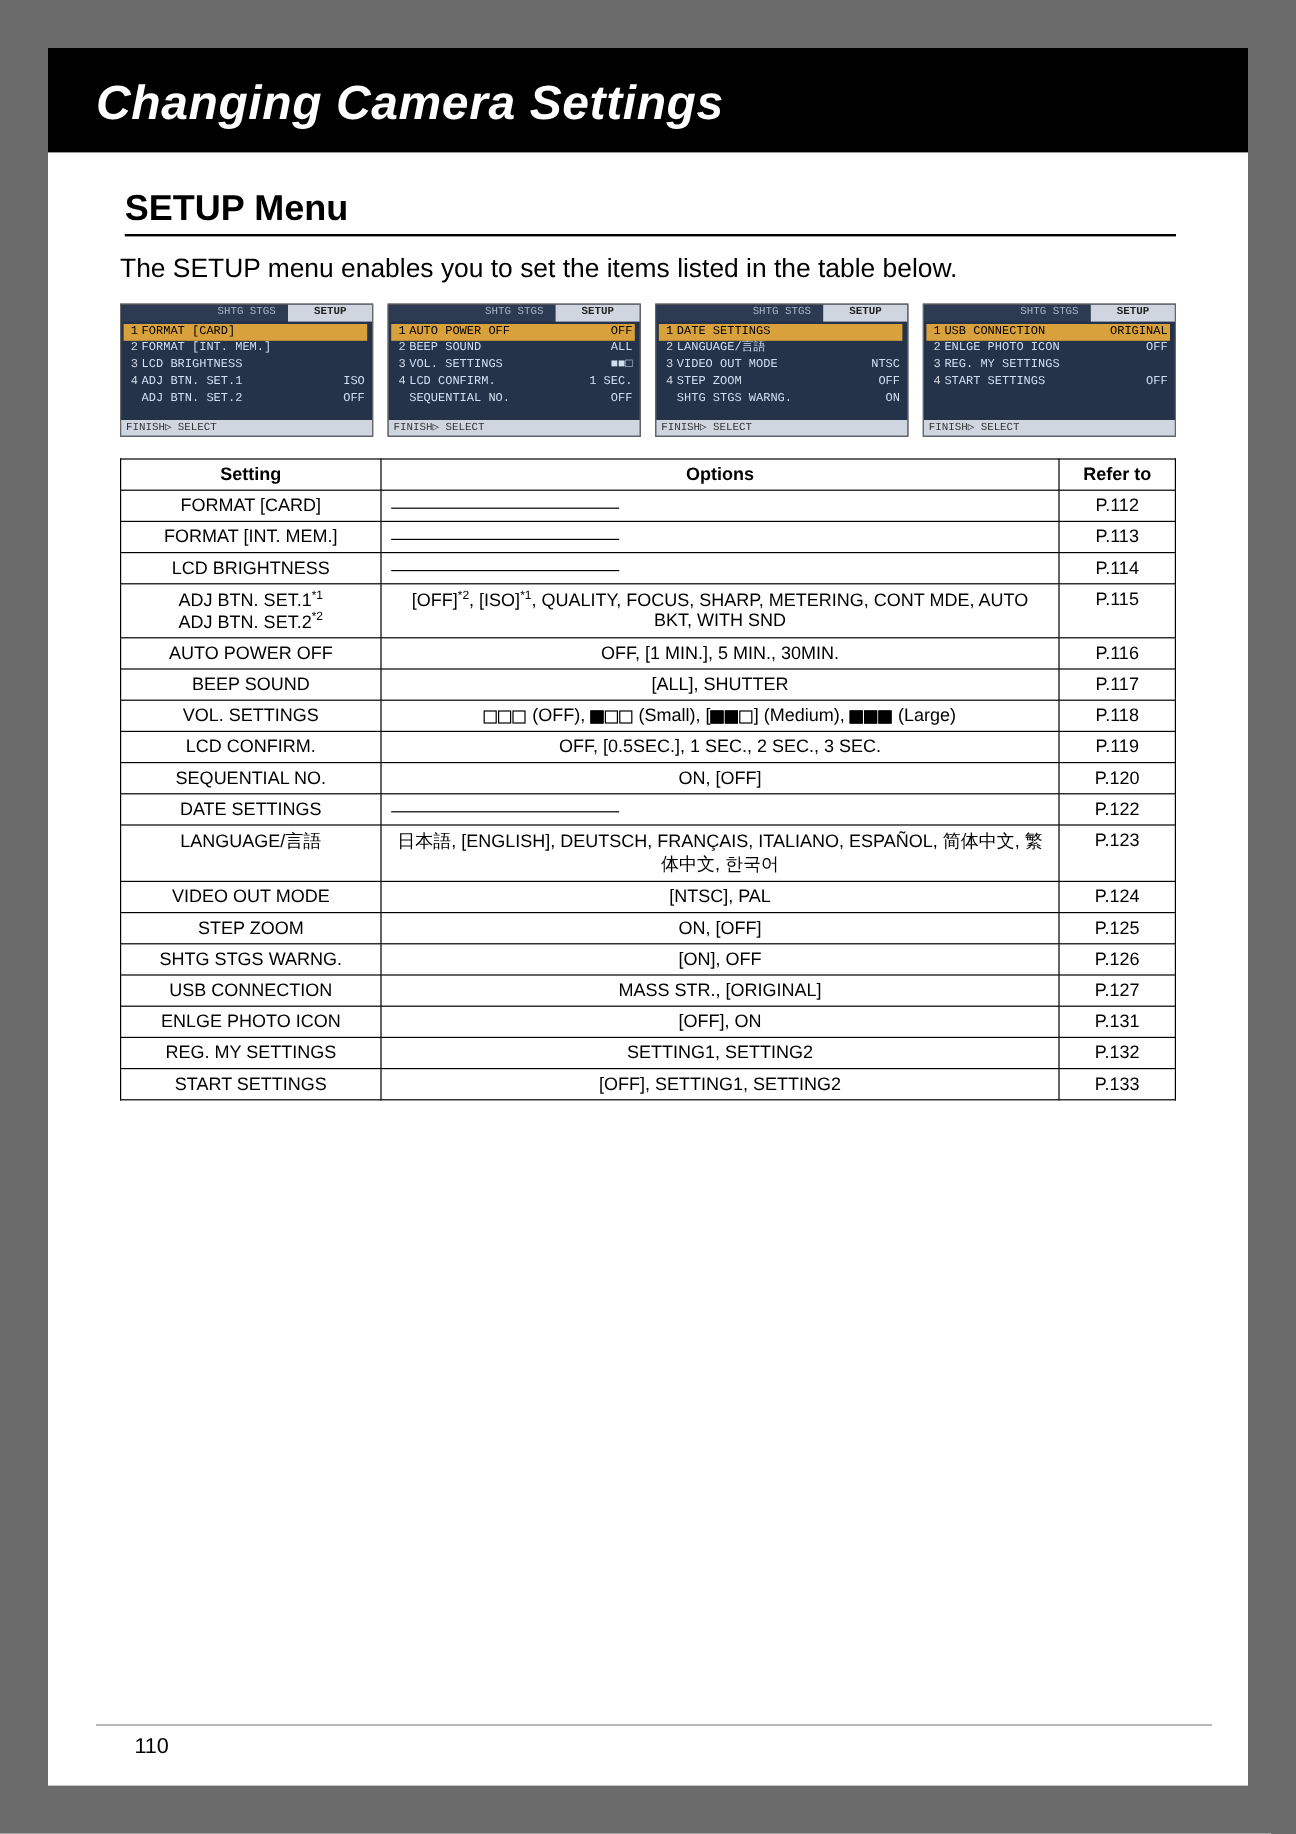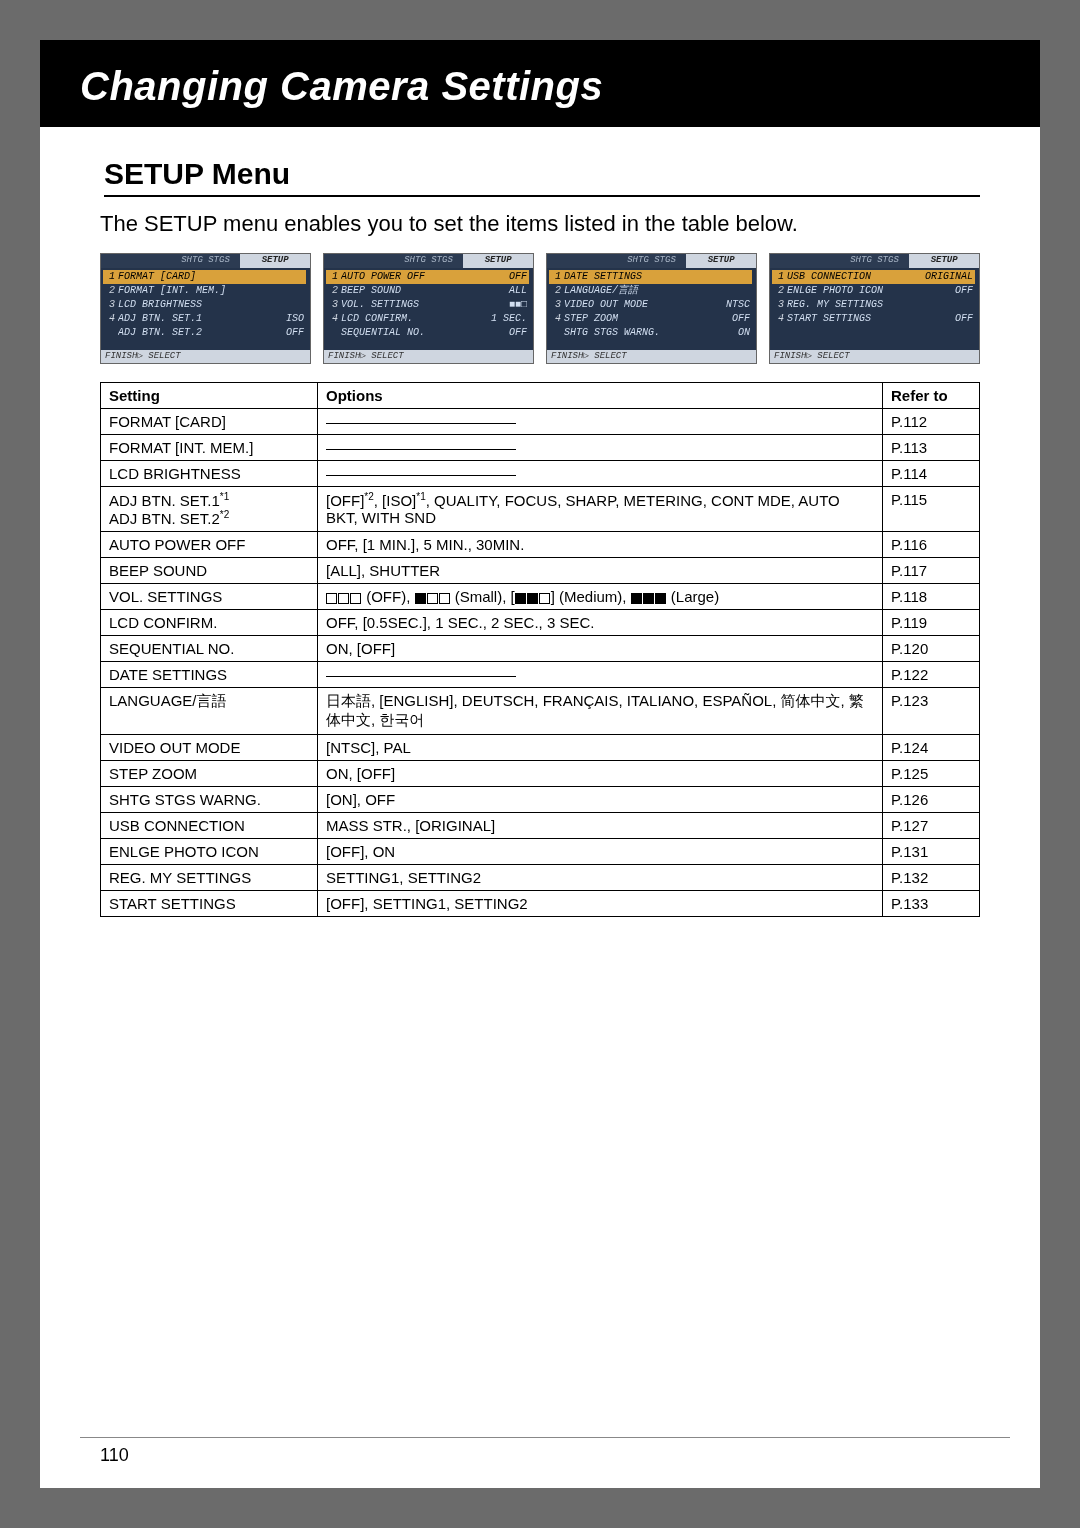--- a/index.html
+++ b/index.html
@@ -42,21 +42,20 @@
   p.body {
     font-size: 22px;
     line-height: 1.35;
     margin: 12px 0;
   }
   
   .screens {
     display: flex;
     gap: 12px;
     margin: 14px 0 18px 0;
-    font-style: italic;
   }
   .screen {
     flex: 1;
     background: #24334a;
     border: 1px solid #666;
     color: #d2dff1;
     font-family: "Courier New", monospace;
     font-size: 10px;
     line-height: 1.3;
     padding: 0;
@@ -113,21 +112,21 @@
   
   table.settings {
     width: 100%;
     border-collapse: collapse;
     font-size: 15px;
     margin-top: 6px;
   }
   table.settings th, table.settings td {
     border: 1px solid #000;
     padding: 4px 8px;
-    text-align: left;
+    text-align: center;
     vertical-align: top;
   }
   table.settings th {
     font-weight: bold;
     font-size: 15px;
   }
   table.settings td.opt .dashline {
     border-bottom: 1px solid #000;
     width: 190px;
     height: 10px;
@@ -138,21 +137,21 @@
     display:inline-block;
     width:9px; height:9px;
     border:1px solid #000;
     margin-right:1px;
     vertical-align:middle;
   }
   .volbox.f { background:#000; }
   .pagenum {
     position: absolute;
     bottom: 22px;
-    left: 60px;
+    left: 72px;
     font-size: 18px;
   }
   .pagenum-box {
     border-top: 1px solid #888;
     width: 930px;
     position: absolute;
     bottom: 50px;
     left: 40px;
   }
 </style>

